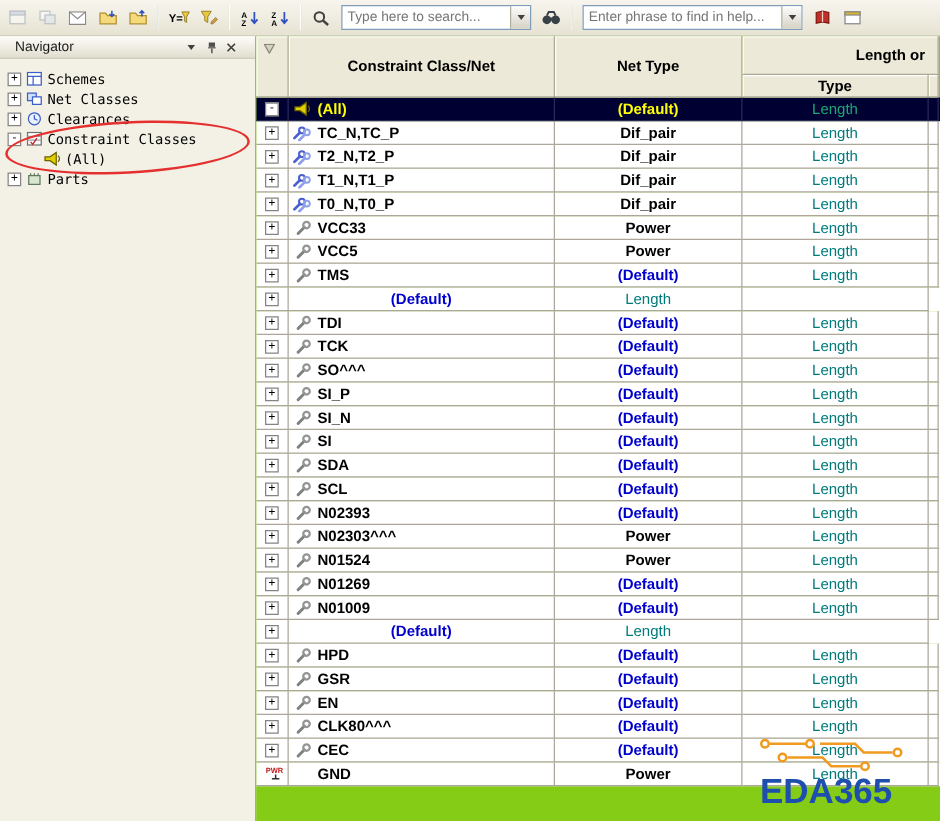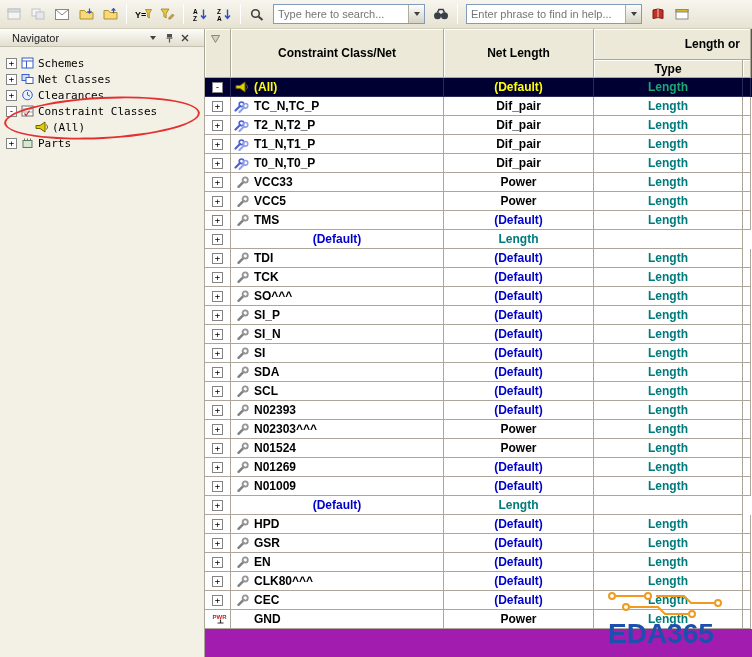--- a/index.html
+++ b/index.html
@@ -34,41 +34,41 @@
   .tree{padding:8px 2px;font-family:"DejaVu Sans Mono",monospace;font-size:11px;color:#000}
   .titem{height:16px;display:flex;align-items:center;gap:3px}
   .ebox{width:11px;height:11px;min-width:11px;border:1px solid #848484;background:#fff;font-size:9px;line-height:9px;
     text-align:center;color:#000;font-family:"DejaVu Sans Mono",monospace}
   .ebox.hidden{visibility:hidden}
   .ticon{width:15px;height:13px;display:inline-flex;align-items:center;justify-content:center}
   .red-ellipse{position:absolute;left:4px;top:68px;width:196px;height:42px;border:2px solid var(--red-annot,#e53030);
     border-radius:50%;transform:rotate(-3deg);pointer-events:none}
 
   
-  .table-area{flex:1;background:#a21caf;position:relative;overflow:hidden}
+  .table-area{flex:1;background:#84cc16;position:relative;overflow:hidden}
   .thead{display:grid;grid-template-columns:26px 213px 150px 149px 8px;grid-template-rows:31px 18px}
   .hcell{background:#ece9d8;border-right:1px solid #aca899;border-bottom:1px solid #aca899;
     box-shadow:inset 1px 1px 0 #fff;display:flex;align-items:center;justify-content:center;
     font-weight:bold;font-size:12px;color:#000}
   .h-gutter{grid-row:1/3;grid-column:1;justify-content:flex-start;align-items:flex-start;padding:6px 0 0 6px}
   .h-name{grid-row:1/3;grid-column:2}
   .h-netclass{grid-row:1/3;grid-column:3}
   .h-group{grid-row:1;grid-column:4/6;justify-content:flex-end;padding-right:10px}
   .h-type{grid-row:2;grid-column:4}
   .h-sliver{grid-row:2;grid-column:5}
 
   .trow{display:grid;grid-template-columns:26px 213px 150px 149px 8px;height:19px;background:#fff}
   .trow>div{border-right:1px solid #aca79a;border-bottom:1px solid #aca79a;display:flex;align-items:center;overflow:hidden}
   .c-gutter{padding-left:7px;gap:2px}
   .c-name{padding-left:3px;gap:4px}
   .row-icon,.gicon{width:16px;height:14px;display:inline-flex;align-items:center;justify-content:center}
   .nm{font-weight:bold;font-size:12px;color:#000;white-space:nowrap}
   .c-netclass{justify-content:center;font-weight:bold;font-size:12px;color:#000}
   .c-netclass.blue{color:var(--blue-val,#0000cc)}
-  .c-type{justify-content:center;font-weight:bold;font-size:12px;color:var(--teal-val,#007b7b)}
+  .c-type{justify-content:center;font-weight:normal;font-size:12px;color:var(--teal-val,#007b7b)}
   .trow.selected{background:var(--sel-bg,#000033)}
   .trow.selected>div{border-right-color:#2a2a55;border-bottom-color:#2a2a55}
   .trow.selected .nm,.trow.selected .c-netclass,.trow.selected .c-netclass.blue{color:var(--sel-text,#ffff00)}
   .trow.selected .c-type{color:var(--sel-len,#19a974)}
 
   
   .logo{position:absolute;right:4px;bottom:2px;pointer-events:none;z-index:5}
   .logo .trace{stroke:var(--logo-orange,#f09a20);fill:none}
   .logo .node{stroke:var(--logo-orange,#f09a20);fill:#fff}
   .logo-text{fill:var(--logo-blue,#1f4fae);font-family:"Liberation Sans",sans-serif;font-weight:bold}
@@ -272,21 +272,21 @@
     </div>
 
     <div class="table-area">
       <div class="thead">
         <div class="hcell h-gutter">
           <svg width="9" height="8">
               <path d="M0.5 0.5 H8.5 L4.5 7.5 Z" fill="#d5d2c4" stroke="#8a8678"></path>
             </svg>
         </div>
         <div class="hcell h-name">Constraint Class/Net</div>
-        <div class="hcell h-netclass">Net Length</div>
+        <div class="hcell h-netclass">Net Type</div>
         <div class="hcell h-type">Type</div>
         <div class="hcell h-group">Length or</div>
         <div class="hcell h-sliver"></div>
       </div>
       <div class="tbody">
   <div class="trow selected">
     <div class="c-gutter">
       <span class="ebox">-</span>
       <span class="gicon"></span>
     </div>

